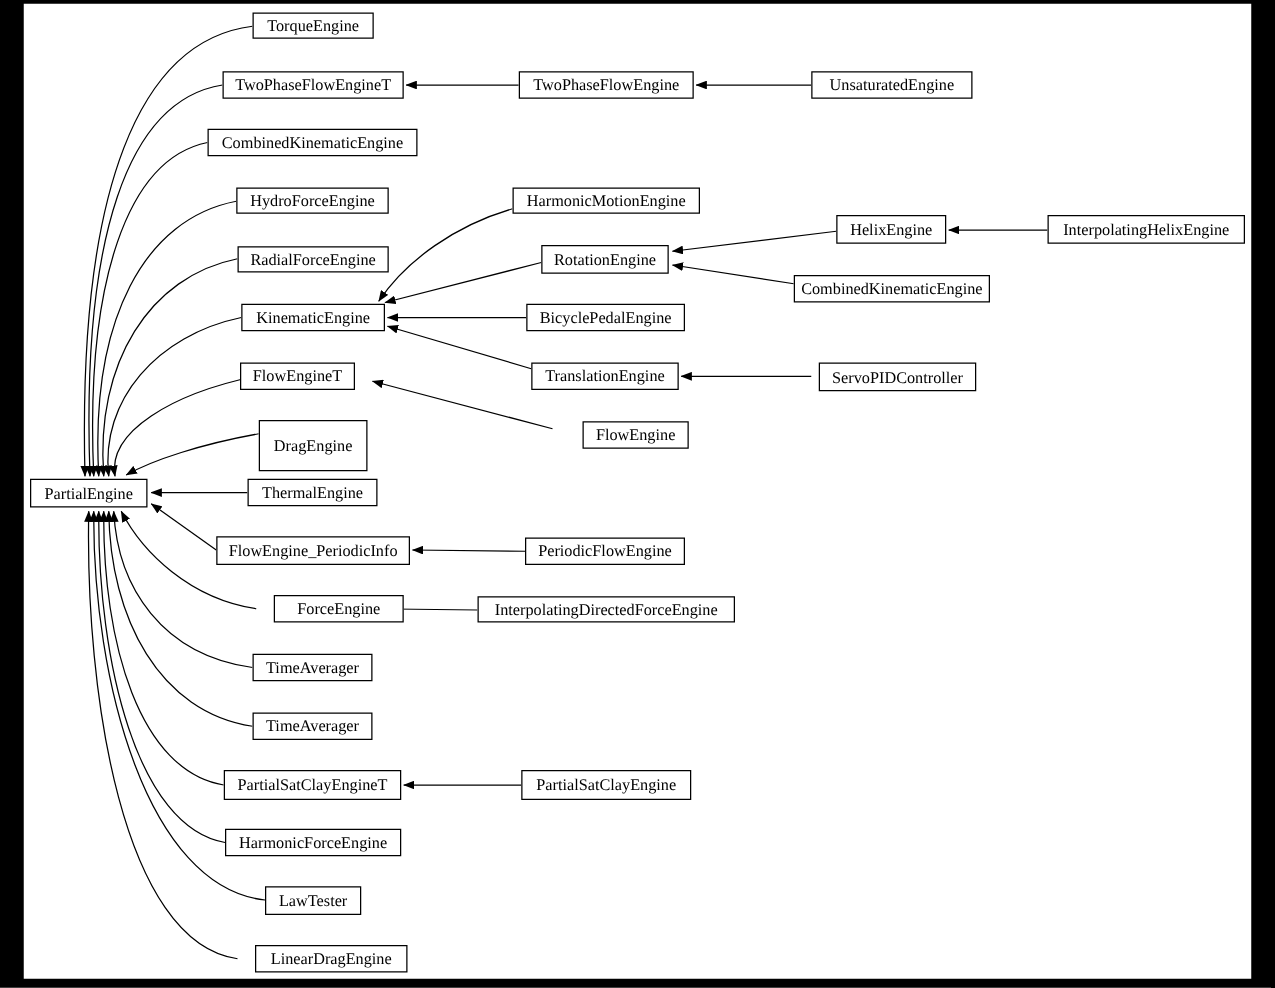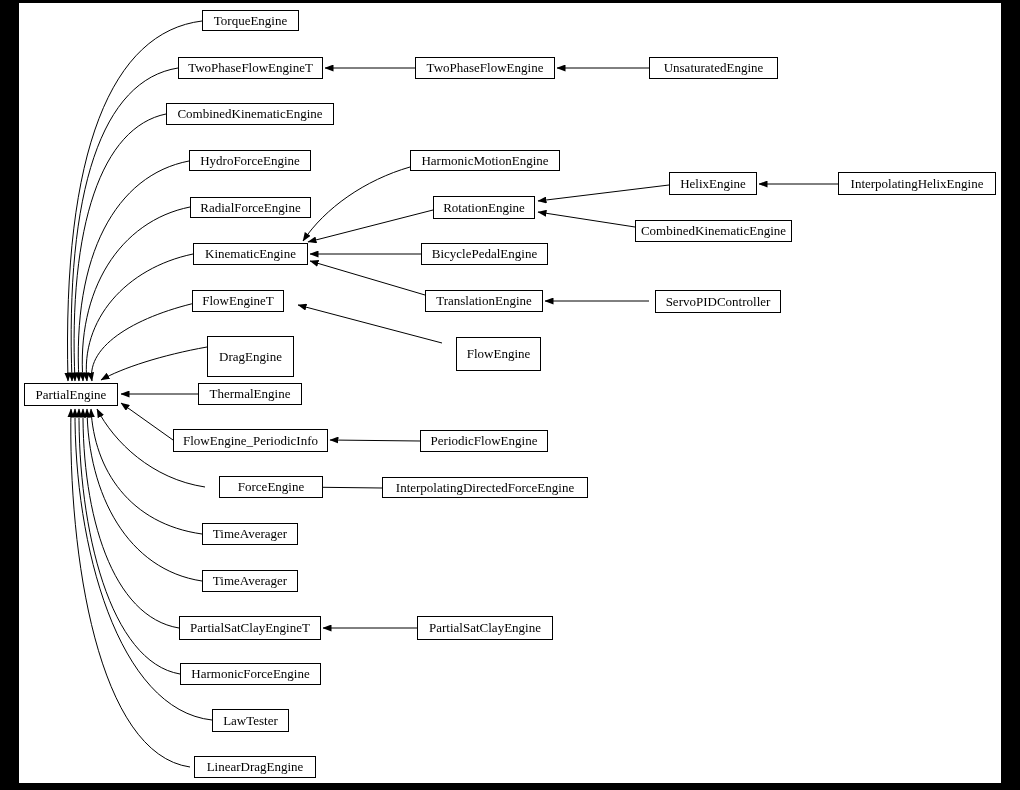--- a/index.html
+++ b/index.html
@@ -84,27 +84,27 @@
   <div class="node" style="left:433px;top:196px;width:102px;height:23px">RotationEngine</div>
   <div class="node" style="left:669px;top:172px;width:88px;height:23px">HelixEngine</div>
   <div class="node" style="left:838px;top:172px;width:158px;height:23px">InterpolatingHelixEngine</div>
   <div class="node" style="left:635px;top:220px;width:157px;height:22px">CombinedKinematicEngine</div>
   <div class="node" style="left:193px;top:243px;width:115px;height:22px">KinematicEngine</div>
   <div class="node" style="left:421px;top:243px;width:127px;height:22px">BicyclePedalEngine</div>
   <div class="node" style="left:192px;top:290px;width:92px;height:22px">FlowEngineT</div>
   <div class="node" style="left:425px;top:290px;width:118px;height:22px">TranslationEngine</div>
   <div class="node" style="left:655px;top:290px;width:126px;height:23px">ServoPIDController</div>
   <div class="node" style="left:207px;top:336px;width:87px;height:41px">DragEngine</div>
-  <div class="node" style="left:456px;top:337px;width:85px;height:34px">FlowEngine</div>
+  <div class="node" style="left:466px;top:337px;width:85px;height:22px">FlowEngine</div>
   <div class="node" style="left:24px;top:383px;width:94px;height:23px">PartialEngine</div>
   <div class="node" style="left:198px;top:383px;width:104px;height:22px">ThermalEngine</div>
   <div class="node" style="left:173px;top:429px;width:155px;height:23px">FlowEngine_PeriodicInfo</div>
   <div class="node" style="left:420px;top:430px;width:128px;height:22px">PeriodicFlowEngine</div>
   <div class="node" style="left:219px;top:476px;width:104px;height:22px">ForceEngine</div>
   <div class="node" style="left:382px;top:477px;width:206px;height:21px">InterpolatingDirectedForceEngine</div>
   <div class="node" style="left:202px;top:523px;width:96px;height:22px">TimeAverager</div>
   <div class="node" style="left:202px;top:570px;width:96px;height:22px">TimeAverager</div>
   <div class="node" style="left:417px;top:616px;width:136px;height:24px">PartialSatClayEngine</div>
   <div class="node" style="left:179px;top:616px;width:142px;height:24px">PartialSatClayEngineT</div>
   <div class="node" style="left:180px;top:663px;width:141px;height:22px">HarmonicForceEngine</div>
   <div class="node" style="left:212px;top:709px;width:77px;height:23px">LawTester</div>
-  <div class="node" style="left:194px;top:756px;width:122px;height:22px">LinearDragEngine</div>
+  <div class="node" style="left:204px;top:756px;width:122px;height:22px">LinearDragEngine</div>
 </div>
 
 </body></html>

